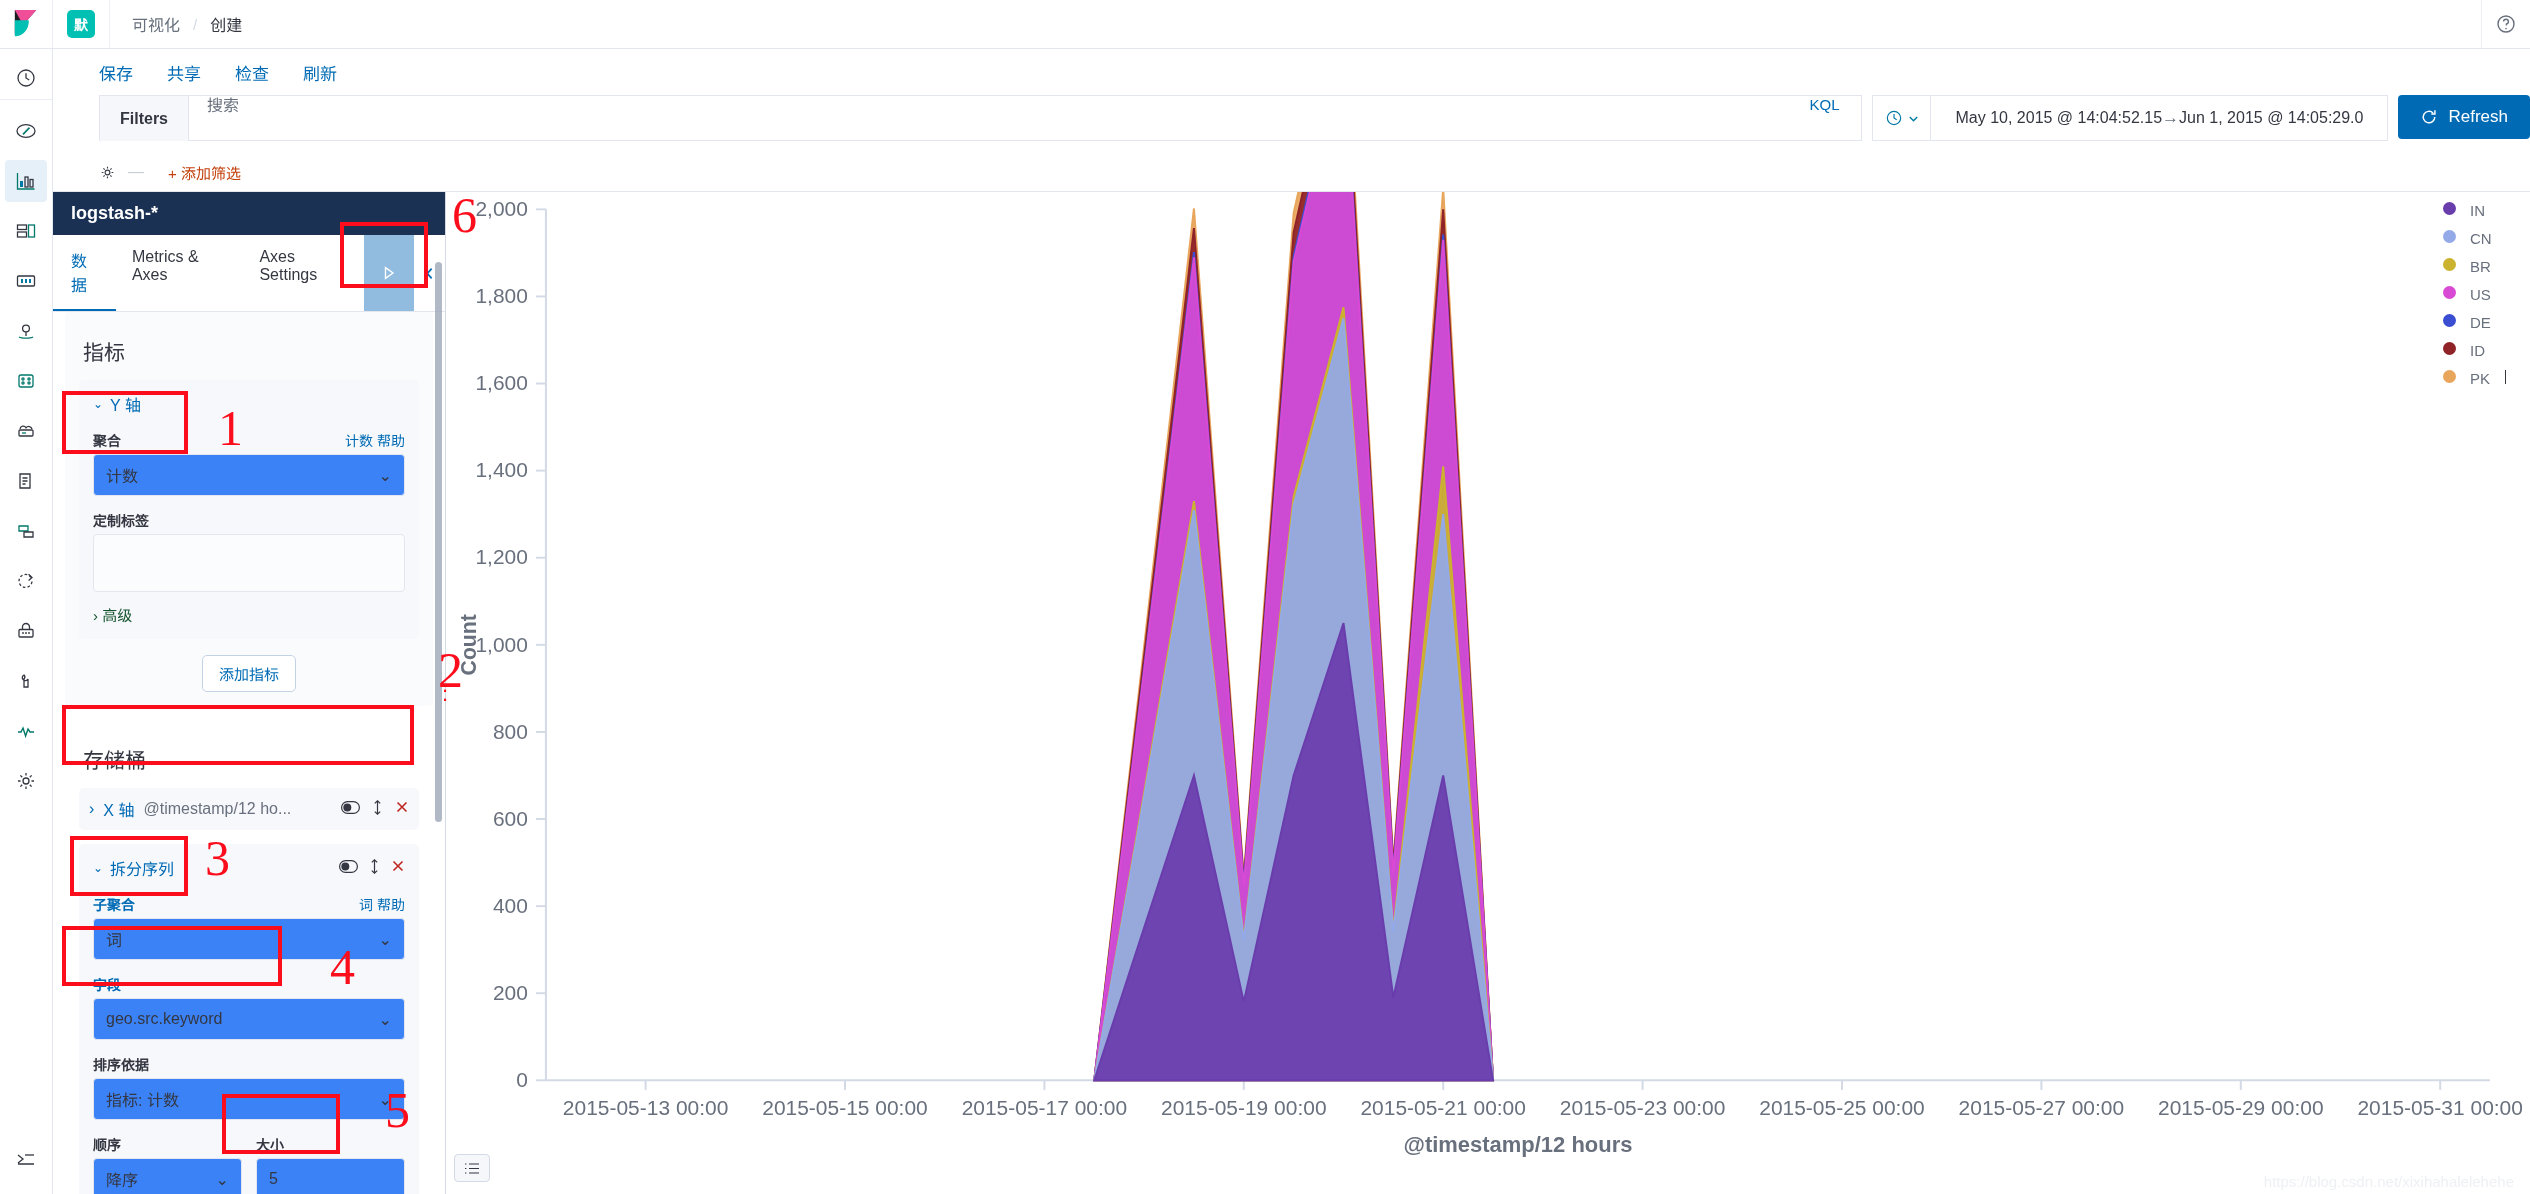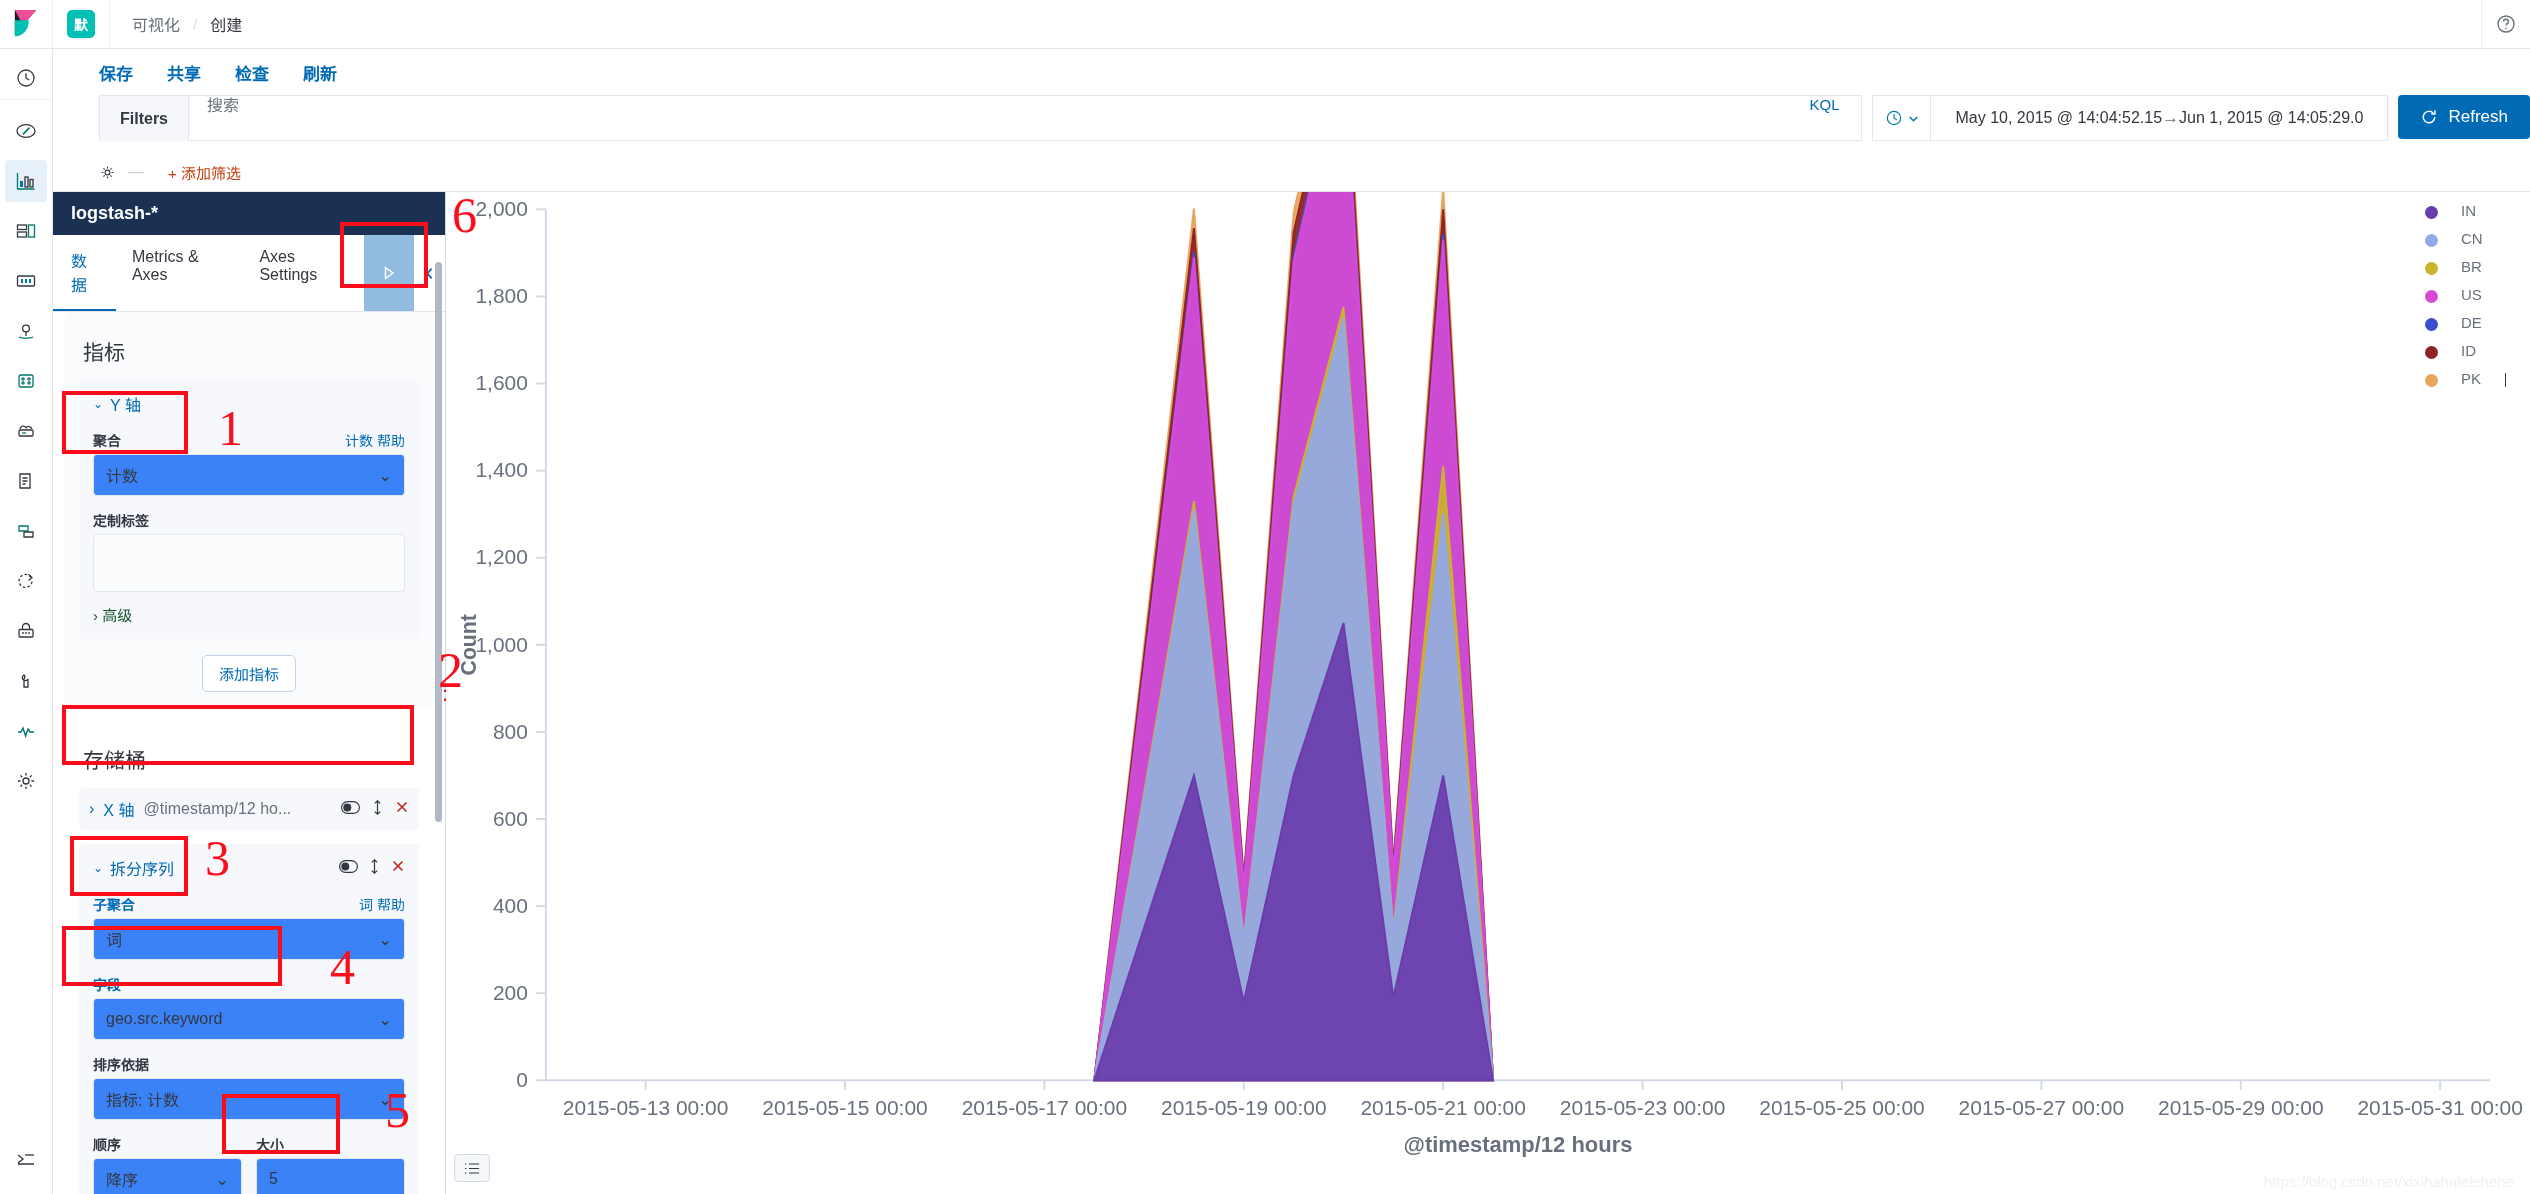--- a/index.html
+++ b/index.html
@@ -67,21 +67,20 @@
   .nav-spacer { flex: 1; }
 
   
   .main-col { flex: 1; display: flex; flex-direction: column; min-width: 0; }
 
   .top-menu {
     height: 46px; min-height: 46px;
     display: flex; align-items: center;
     padding-left: 46px; gap: 34px;
     background: #fff;
-    font-weight: bold;
   }
   .top-menu a { color: #006bb4; font-size: 17px; text-decoration: none; }
 
   .query-row {
     min-height: 58px;
     display: flex; align-items: flex-start;
     padding: 0 0 0 46px;
     background: #fff;
   }
   .query-box {
@@ -226,21 +225,21 @@
     width: 7px; height: 560px; background: #98a2b3; border-radius: 4px; opacity: .75;
   }
 
   
   .chart-area { flex: 1; background: #fff; position: relative; min-width: 0; }
   .chart-svg { position: absolute; inset: 0; width: 100%; height: 100%; }
   .legend {
     position: absolute; right: 24px; top: 10px;
     display: flex; flex-direction: column; gap: 11px;
   }
-  .legend-item { display: flex; align-items: flex-end; gap: 23px; }
+  .legend-item { display: flex; align-items: flex-start; gap: 14px; }
   .legend-dot { width: 13px; height: 13px; border-radius: 50%; }
   .legend-label { font-size: 15px; color: #69707d; }
   .legend-cursor {
     width: 1px; height: 14px; background: #343741; margin-left: 1px;
   }
   .legend-toggle {
     position: absolute; left: 8px; bottom: 12px;
     width: 34px; height: 26px;
     border: 1px solid #d3dae6; background: #f5f7fa; border-radius: 4px;
     display: flex; align-items: center; justify-content: center;

